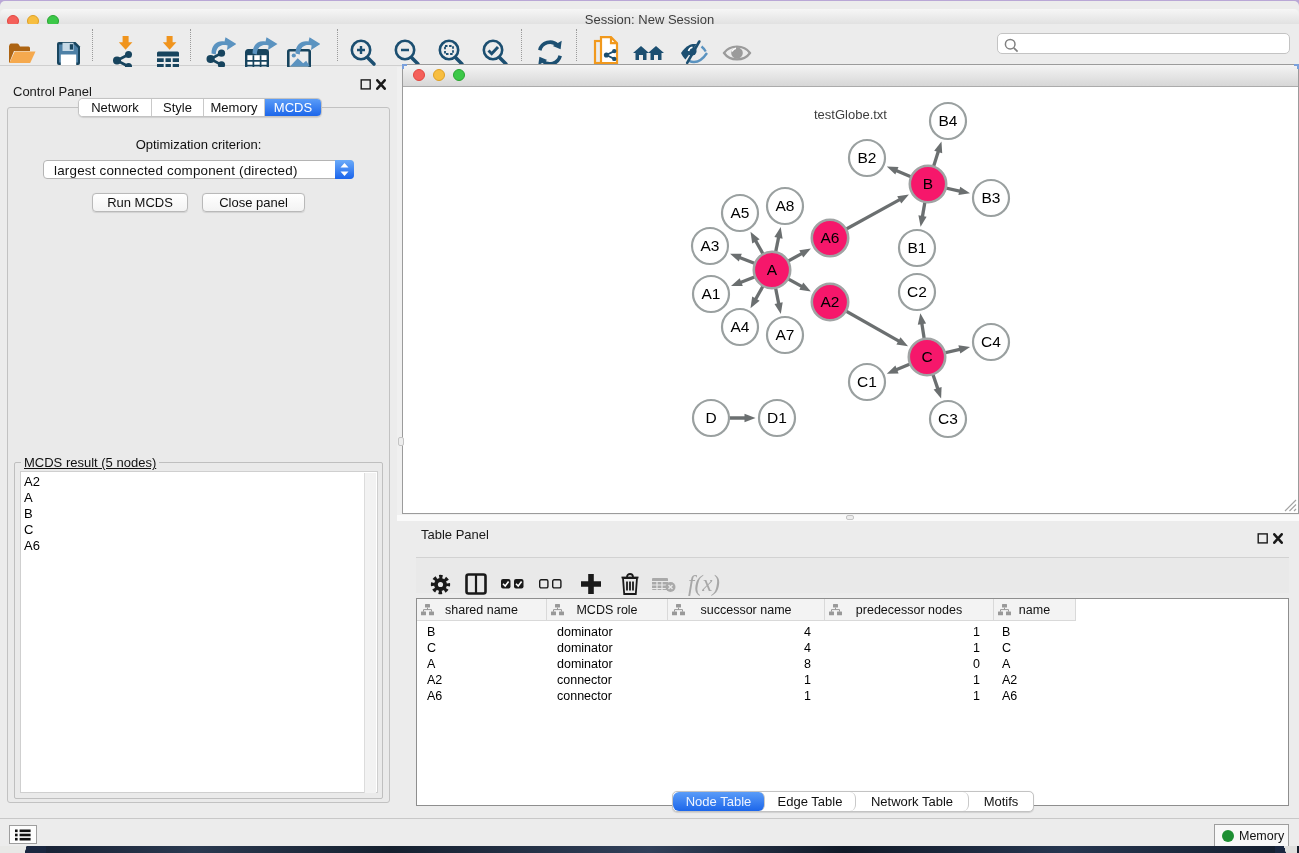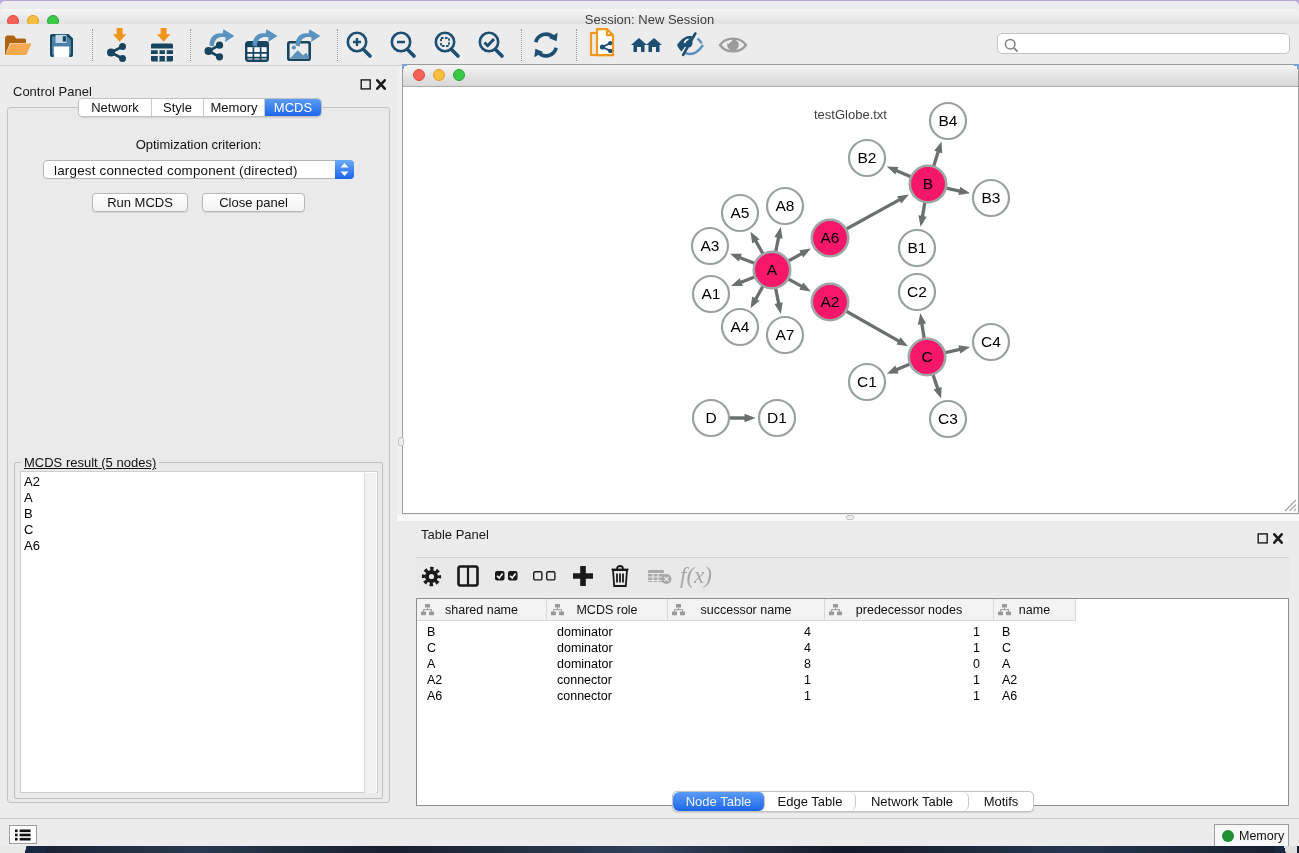--- a/index.html
+++ b/index.html
@@ -9,21 +9,21 @@
 
 #titlebar { position:absolute; left:0; top:8px; width:1299px; height:22px;
   background:linear-gradient(#f6f6f6,#d9d9d9); border-bottom:1px solid #bdbdbd; border-radius:5px 5px 0 0; }
 .tl { position:absolute; top:6px; width:12px; height:12px; border-radius:50%; }
 #titlebar .t-red { left:7px; background:#f4605a; border:1px solid #e2463f; }
 #titlebar .t-yel { left:27px; background:#f7be40; border:1px solid #dfa023; }
 #titlebar .t-grn { left:47px; background:#3cc848; border:1px solid #29a532; }
 #titlebar .ttl { position:absolute; top:3px; left:0; width:100%; text-align:center; font-size:13px; color:#3e3e3e; }
 
 #toolbar { position:absolute; left:0; top:23px; width:1299px; height:42px; background:#ececec; border-bottom:1px solid #cfcfcf; }
-.tbi { position:absolute; top:0; height:42px; display:flex; align-items:center; justify-content:flex-start; }
+.tbi { position:absolute; top:8px; height:42px; display:flex; align-items:center; justify-content:flex-end; }
 .tbsep { position:absolute; top:5px; height:32px; width:0; border-left:1px dotted #9a9a9a; }
 #searchbox { position:absolute; left:997px; top:9px; width:293px; height:21px; background:#fff; border:1px solid #c3c3c3; border-radius:5px; }
 #searchbox svg { position:absolute; left:6px; top:4px; }
 
 #cpanel { position:absolute; left:0; top:66px; width:397px; height:751px; background:#ececec; }
 #cpanel .hdr { position:absolute; left:13px; top:17px; font-size:13px; color:#1a1a1a; }
 .winbtns { position:absolute; top:9px; }
 #cbox { position:absolute; left:7px; top:40px; width:383px; height:696px; border:1px solid #c2c2c2; border-radius:3px; background:#eaeaea; }
 #tabs { position:absolute; left:78px; top:31px; height:19px; display:flex; border:1px solid #c3c3c3; border-radius:5px; background:#fff; overflow:hidden; z-index:5; box-shadow:0 0.5px 1px rgba(0,0,0,.12); }
 #tabs .tab { height:100%; font-size:13px; color:#111; display:flex; align-items:center; justify-content:center; border-right:1px solid #c9c9c9; background:#fff; }

